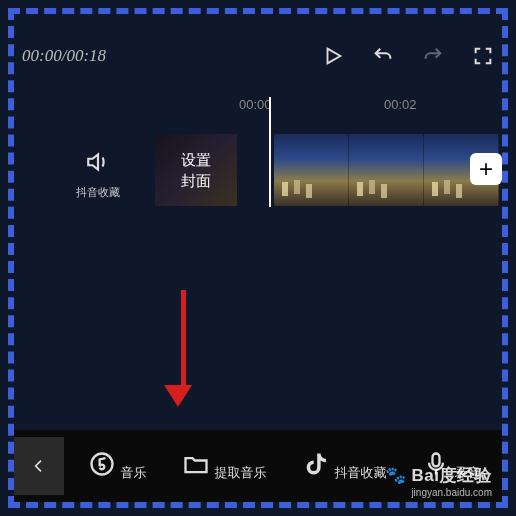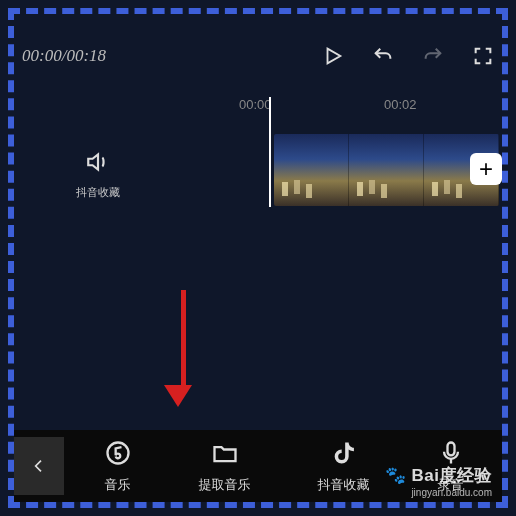--- a/index.html
+++ b/index.html
@@ -197,22 +197,22 @@
     .back-btn svg { width: 16px; height: 20px; }
     .toolbar-items {
       flex: 1;
       display: flex;
       align-items: center;
       justify-content: space-around;
       padding: 0 4px;
     }
     .tool-item {
       display: flex;
-      flex-direction: column;
-      align-items: center;
+      flex-direction: row;
+      align-items: flex-end;
       gap: 5px;
       padding: 4px 8px;
       position: relative;
     }
     .tool-item svg { width: 28px; height: 28px; }
     .tool-label {
       color: #ddd;
       font-size: 13px;
       white-space: nowrap;
     }
@@ -293,20 +293,24 @@
     <div class="sound-toggle">
       <span>
         <svg viewBox="0 0 24 24" fill="none" stroke="#ddd" stroke-width="2">
             <polygon points="3,9 7,9 12,5 12,19 7,15 3,15" fill="none"></polygon>
             <path d="M16 8c1.5 1 1.5 7 0 8"></path>
           </svg>
       </span>
       <span class="sound-label">抖音收藏</span>
     </div>
 
+    <div class="cover-tile">
+      <span class="cover-text">设置
+封面</span>
+    </div>
 
     <div class="clip-strip">
       <div class="clip-frame"></div>
       <div class="clip-frame"></div>
       <div class="clip-frame"></div>
     </div>
 
     <div class="add-btn">
       <span>+</span>
     </div>

